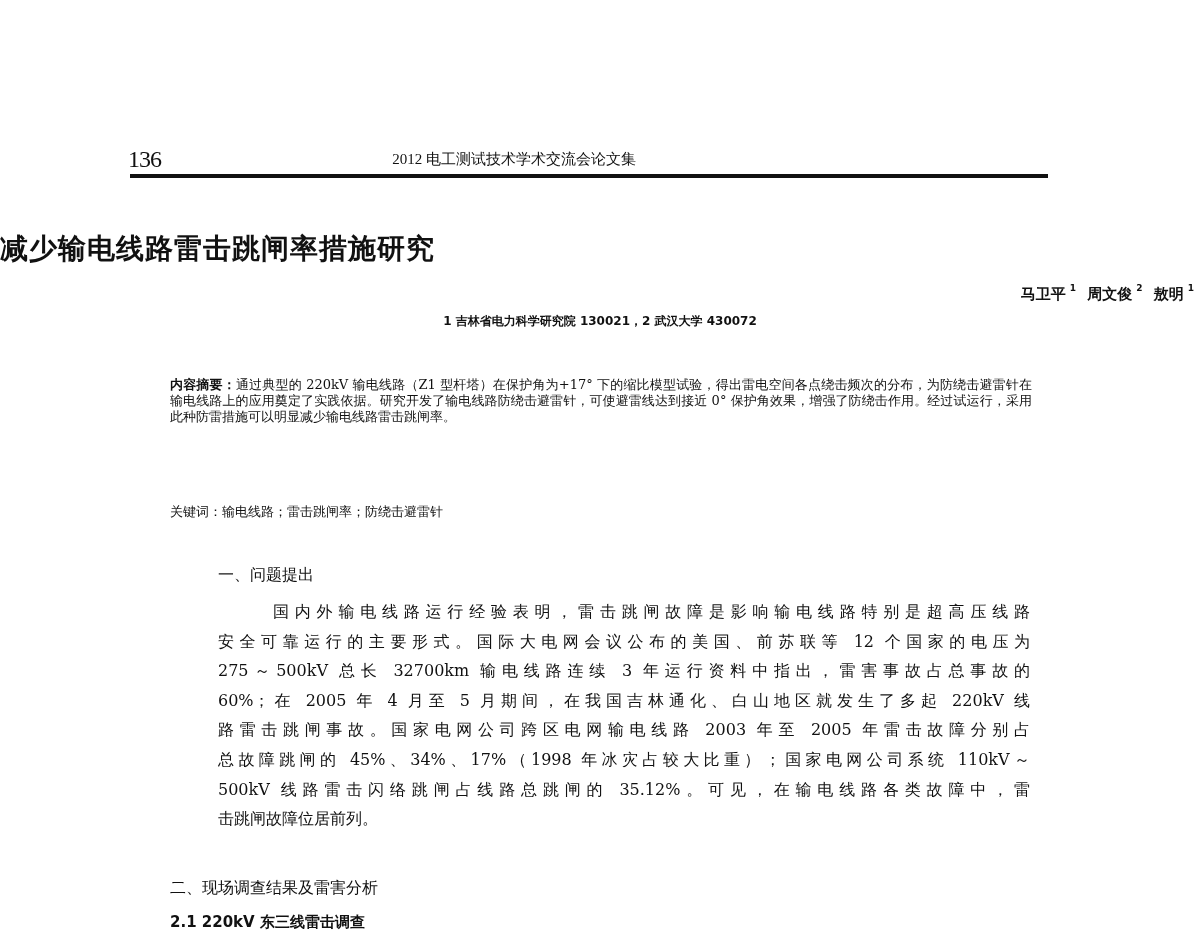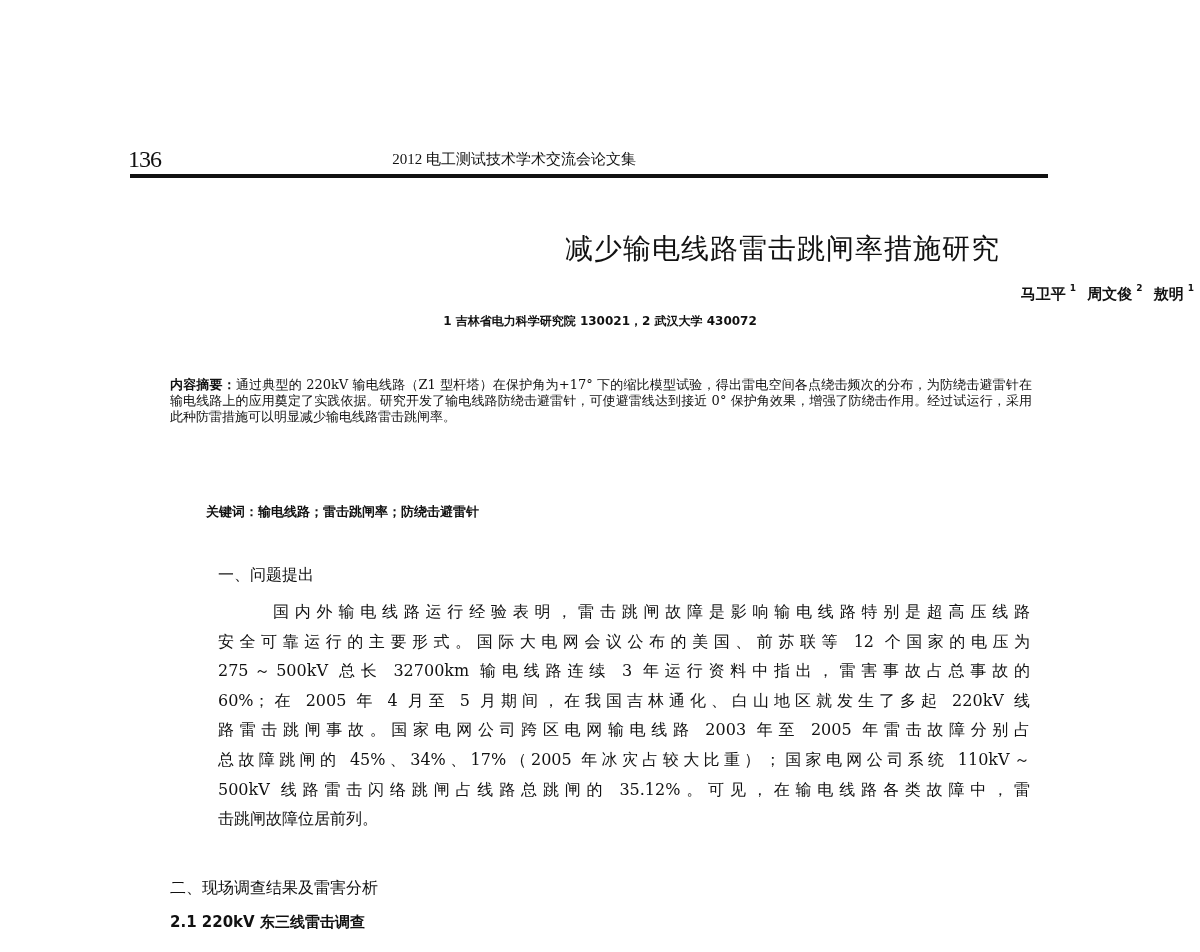--- a/index.html
+++ b/index.html
@@ -3,31 +3,31 @@
 <meta charset="utf-8">
 <style>
   html, body { margin:0; padding:0; background:#ffffff; }
   body { width:1200px; height:952px; position:relative; overflow:hidden;
          font-family:"DejaVu Serif", "Liberation Serif", serif; color:#111; }
   .page-num { position:absolute; left:128px; top:146px; font-size:24px;
               font-family:"Liberation Serif", serif; letter-spacing:-1px; }
   .running-head { position:absolute; left:0; width:1028px; top:150px; text-align:center;
                   font-size:15px; font-family:"Liberation Serif", serif; }
   .rule { position:absolute; left:130px; top:174px; width:918px; height:4px; background:#111; }
-  .title { position:absolute; left:0; width:1000px; top:230px; text-align:right;
-           font-family:"DejaVu Sans", sans-serif; font-weight:normal; font-size:28px; letter-spacing:1px; }
+  .title { position:absolute; left:0; width:1000px; top:230px; text-align:left;
+           font-family:"DejaVu Sans", sans-serif; font-weight:bold; font-size:28px; letter-spacing:1px; }
   .authors { position:absolute; left:0; width:1200px; top:285px; text-align:right;
              font-family:"DejaVu Sans", sans-serif; font-weight:bold; font-size:15px; }
   .authors sup { font-size:9px; vertical-align:top; position:relative; top:-2px; margin-left:4px; margin-right:6px; }
   .affil { position:absolute; left:0; width:1200px; top:313px; text-align:center;
            font-family:"DejaVu Sans", sans-serif; font-weight:bold; font-size:12px; }
   .abstract { position:absolute; left:170px; top:377px; width:862px; font-size:13px; line-height:16px; text-align:justify; }
   .abstract .lbl { font-family:"DejaVu Sans", sans-serif; font-weight:bold; }
   .keywords { position:absolute; left:170px; top:503px; font-size:13px;
-              font-family:"DejaVu Sans", sans-serif; font-weight:bold;margin-left:36px; }
+              font-family:"DejaVu Sans", sans-serif; font-weight:normal; }
   .h1 { position:absolute; left:170px; font-size:16px; font-family:"DejaVu Sans", sans-serif; }
   .h1.s1 { top:565px;margin-left:48px; } .h1.s2 { top:878px; }
   .body-text { position:absolute; left:218px; top:597px; width:812px; font-size:16px; line-height:29.6px; }
   .body-text .line { white-space:nowrap; display:block; text-align:justify; text-align-last:justify; }
   .body-text .line.first { padding-left:55px; }
   .body-text .line.last { text-align-last:left; }
   .h2 { position:absolute; left:170px; top:913px; font-size:15px;
         font-family:"DejaVu Sans", sans-serif; font-weight:bold; }
 </style>
 </head>
@@ -53,19 +53,19 @@
   <span>关键词：</span><span>输电线路；雷击跳闸率；防绕击避雷针</span>
 </div>
 
 <div class="h1 s1">一、问题提出</div>
 <div class="body-text">
   <span class="line first">国内外输电线路运行经验表明，雷击跳闸故障是影响输电线路特别是超高压线路</span>
   <span class="line">安全可靠运行的主要形式。国际大电网会议公布的美国、前苏联等 12 个国家的电压为</span>
   <span class="line">275～500kV  总长 32700km  输电线路连续 3 年运行资料中指出，雷害事故占总事故的</span>
   <span class="line">60%；在 2005 年 4 月至 5 月期间，在我国吉林通化、白山地区就发生了多起 220kV 线</span>
   <span class="line">路雷击跳闸事故。国家电网公司跨区电网输电线路 2003  年至 2005  年雷击故障分别占</span>
-  <span class="line">总故障跳闸的 45%、34%、17%（2005  年冰灾占较大比重）；国家电网公司系统 110kV～</span>
+  <span class="line">总故障跳闸的 45%、34%、17%（1998  年冰灾占较大比重）；国家电网公司系统 110kV～</span>
   <span class="line">500kV  线路雷击闪络跳闸占线路总跳闸的 35.12%。可见，在输电线路各类故障中，雷</span>
   <span class="line last">击跳闸故障位居前列。</span>
 </div>
 
 <div class="h1 s2">二、现场调查结果及雷害分析</div>
 <div class="h2">2.1  220kV 东三线雷击调查</div>
 
 </body></html>

